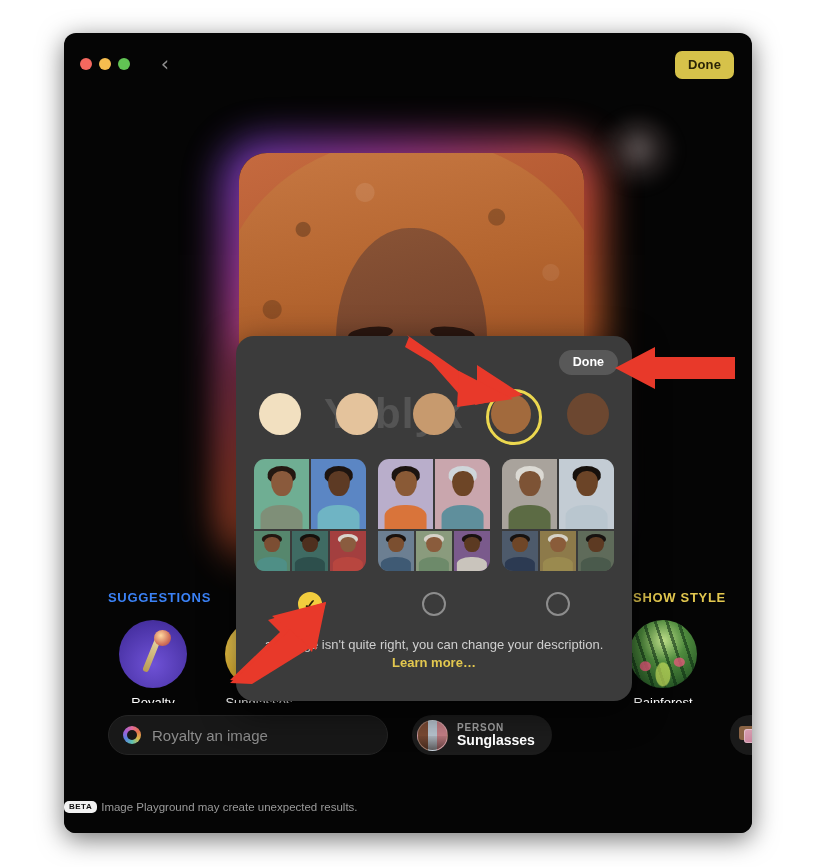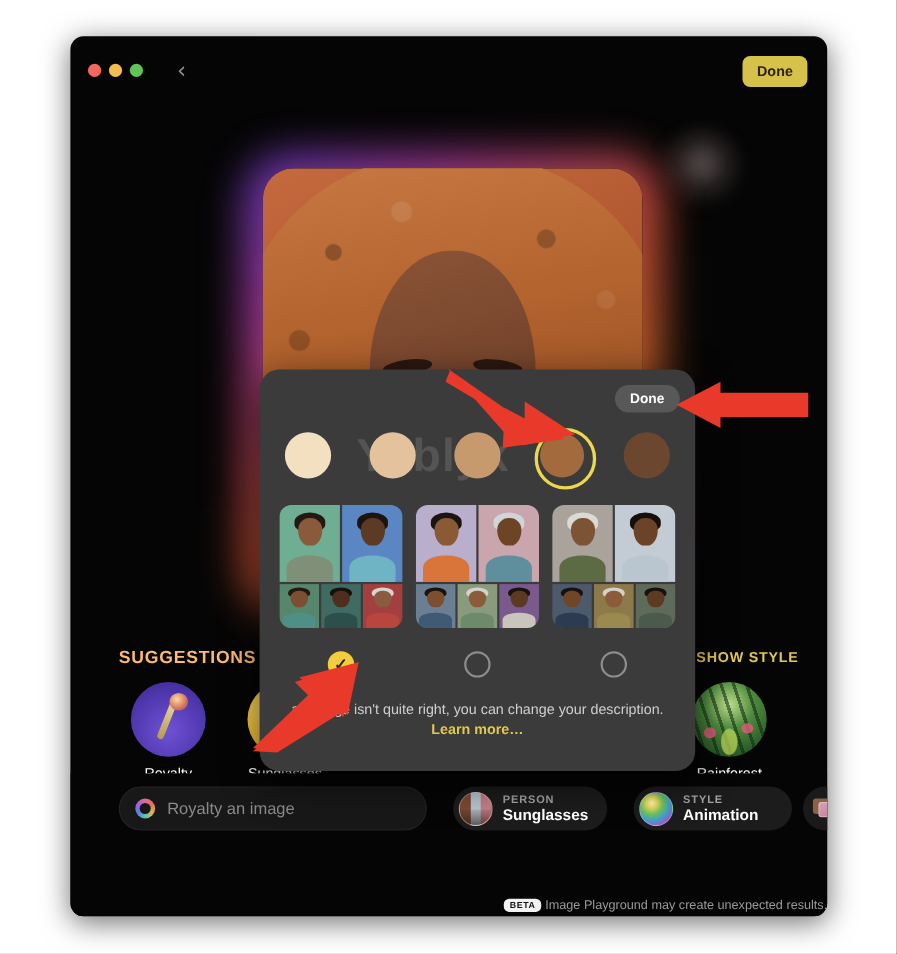--- a/index.html
+++ b/index.html
@@ -148,21 +148,21 @@
   }
   .earring.l { left: 25.5%; }
   .earring.r { left: 70%; }
 
   
   #suggestions {
     position: absolute; left: 0; top: 545px; width: 100%; height: 125px;
   }
   #suggestions-title {
     position: absolute; left: 44px; top: 12px;
-    color: #fdba74; font-size: 16px; font-weight: 700; letter-spacing: .7px;
+    color: #3b82f6; font-size: 13px; font-weight: 700; letter-spacing: .7px;
   }
   #show-more {
     position: absolute; right: 26px; top: 12px;
     color: #e3c84f; font-size: 13px; font-weight: 700; letter-spacing: .7px;
   }
   .sugg {
     position: absolute; top: 42px; width: 94px; text-align: center;
   }
   .sugg-thumb {
     width: 68px; height: 68px; margin: 0 auto;
@@ -277,22 +277,22 @@
     width: 15px; height: 14px; border-radius: 3px;
     background: #8a6344;
   }
   #photo-library-icon::after {
     content: ""; position: absolute; left: 5px; top: 3px;
     width: 16px; height: 14px; border-radius: 3px;
     background: linear-gradient(160deg,#d9a2b4,#c77f99);
     box-shadow: inset 0 0 0 1px rgba(255,255,255,.35);
   }
   #footer-note {
-    position: absolute; left: 0; bottom: 4px; width: 100%;
-    text-align: right;
+    position: absolute; left: 0; bottom: 20px; width: 100%;
+    text-align: left;
     color: #9a9a9a; font-size: 11.5px;
   }
   #beta-badge {
     display: inline-block;
     background: #f2f2f2; color: #111;
     font-size: 8px; font-weight: 700; letter-spacing: .5px;
     padding: 1px 5px 2px; border-radius: 5px;
     vertical-align: 1.5px; margin-right: 4px;
   }
 
@@ -464,27 +464,20 @@
     </div>
 
     <div class="chip" id="chip-person">
       <div class="chip-thumb ct-person"></div>
       <div class="chip-texts">
         <div class="chip-kicker">PERSON</div>
         <div class="chip-value">Sunglasses</div>
       </div>
     </div>
 
-    <div class="chip" id="chip-style">
-      <div class="chip-thumb ct-style"></div>
-      <div class="chip-texts">
-        <div class="chip-kicker">STYLE</div>
-        <div class="chip-value">Animation</div>
-      </div>
-    </div>
 
     <div id="photo-library-button">
       <div id="photo-library-icon"></div>
     </div>
 
     <div id="footer-note">
       <span id="beta-badge">BETA</span><span>Image Playground may create unexpected results.</span>
     </div>
   </div>
 

